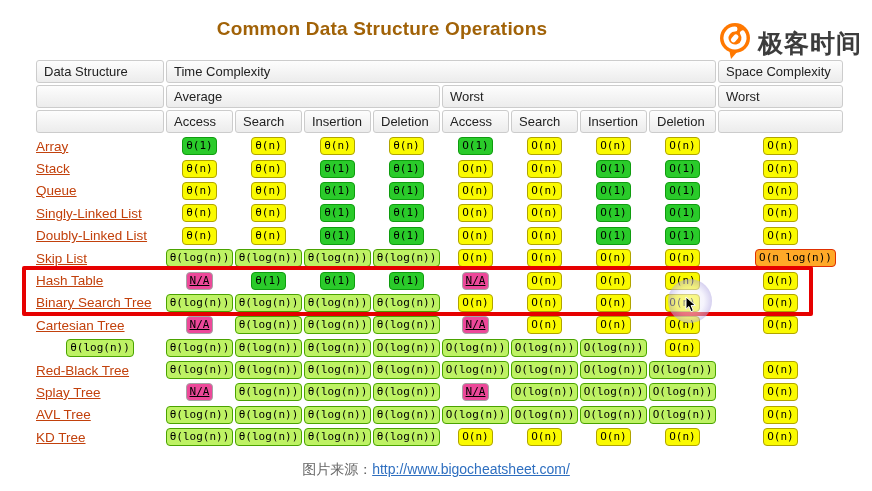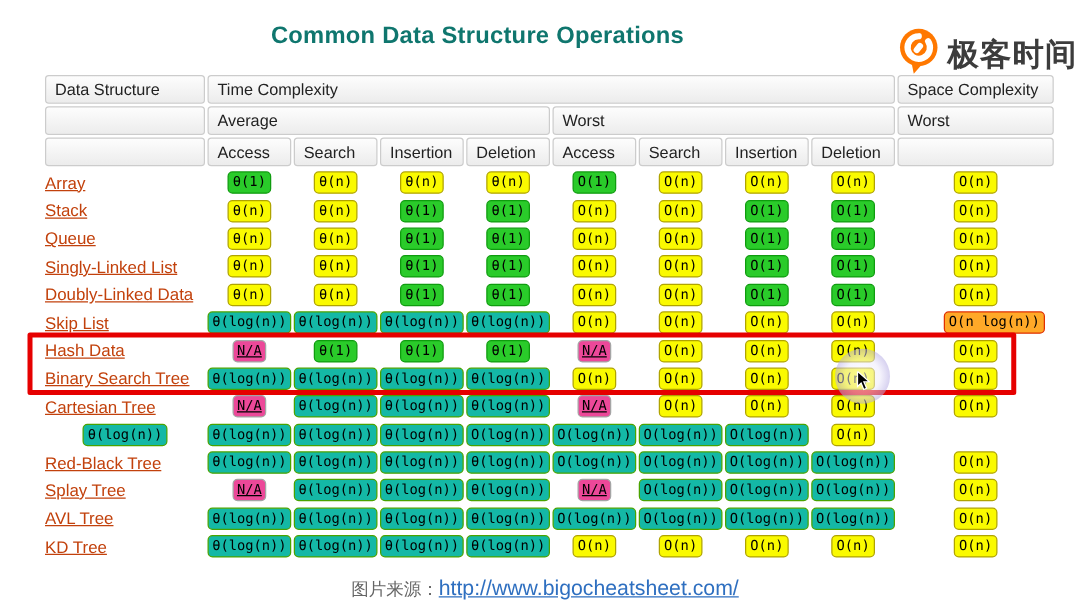--- a/index.html
+++ b/index.html
@@ -2,21 +2,21 @@
 <html><head>
 <meta charset="utf-8">
 <style>
   * { margin:0; padding:0; box-sizing:border-box; }
   html,body { background:#fff; }
   body { font-family:"Liberation Sans","DejaVu Sans",sans-serif; }
   .canvas { position:relative; width:872px; height:491px; background:#fff; overflow:hidden; }
 
   .page-title {
     position:absolute; top:18px; left:0; width:764px;
-    text-align:center; font-size:19px; font-weight:bold; color:#0f766e;
+    text-align:center; font-size:19px; font-weight:bold; color:#a16207;
     letter-spacing:.2px;
   }
 
   
   .logo { position:absolute; top:22px; right:10px; display:flex; align-items:center; gap:6px; }
   .logo-text { font-size:25px; font-weight:bold; color:#3c3c3c; letter-spacing:1px;text-align:right; }
 
   
   .ds-table { position:absolute; left:36px; top:60px; width:807px; }
   .grid-row {
@@ -44,21 +44,21 @@
   }
   .pill-cell { display:flex; align-items:center; justify-content:center; }
   .pill {
     font-family:"DejaVu Sans Mono","Liberation Mono",monospace;
     font-size:11px; color:#000; line-height:14px;
     padding:1px 3px; border-radius:4px; border:1px solid;
     white-space:nowrap;
   }
   .pill.g  { background:#2acb2a; border-color:#0f9c0f; }
   .pill.y  { background:#fafa00; border-color:#b0a400; }
-  .pill.yg { background:#14b8a6; border-color:#4aa300; }
+  .pill.yg { background:#bef264; border-color:#4aa300; }
   .pill.o  { background:#ffa928; border-color:#e03000;margin-left:30px; }
   .pill.na { background:#ec4899; border-color:#a5a5a5;text-decoration:underline; }
 
   
   .highlight-rect {
     position:absolute; left:22px; top:266px; width:791px; height:50px;
     border:4px solid #e60000; border-radius:2px;
     pointer-events:none;
   }
 
@@ -73,21 +73,21 @@
       rgba(178,168,226,0) 76%);
     pointer-events:none;
   }
   .cursor-arrow { position:absolute; left:685px; top:297px; pointer-events:none; }
 
   
   .footer {
     position:absolute; left:0; top:461px; width:872px;
     text-align:center; font-size:14px; color:#666;
   }
-  .footer a { color:#2e6fc0; text-decoration:underline; font-size:17px; }
+  .footer a { color:#2e6fc0; text-decoration:underline; font-size:14px; }
 </style>
 </head>
 <body>
 
 <div class="canvas">
 
   <div class="page-title">Common Data Structure Operations</div>
 
   <div class="logo">
     <span>
@@ -253,21 +253,21 @@
           </div>
           <div class="cell pill-cell">
             <span class="pill g">O(1)</span>
           </div>
           <div class="cell pill-cell">
             <span class="pill y">O(n)</span>
           </div>
         </div>
         <div class="grid-row trow">
           <div class="cell label-cell">
-            <span class="rowlink">Doubly-Linked Data</span>
+            <span class="rowlink">Doubly-Linked List</span>
           </div>
           <div class="cell pill-cell">
             <span class="pill y">θ(n)</span>
           </div>
           <div class="cell pill-cell">
             <span class="pill y">θ(n)</span>
           </div>
           <div class="cell pill-cell">
             <span class="pill g">θ(1)</span>
           </div>
@@ -317,21 +317,21 @@
           </div>
           <div class="cell pill-cell">
             <span class="pill y">O(n)</span>
           </div>
           <div class="cell pill-cell">
             <span class="pill o">O(n log(n))</span>
           </div>
         </div>
         <div class="grid-row trow">
           <div class="cell label-cell">
-            <span class="rowlink">Hash Data</span>
+            <span class="rowlink">Hash Table</span>
           </div>
           <div class="cell pill-cell">
             <span class="pill na">N/A</span>
           </div>
           <div class="cell pill-cell">
             <span class="pill g">θ(1)</span>
           </div>
           <div class="cell pill-cell">
             <span class="pill g">θ(1)</span>
           </div>

